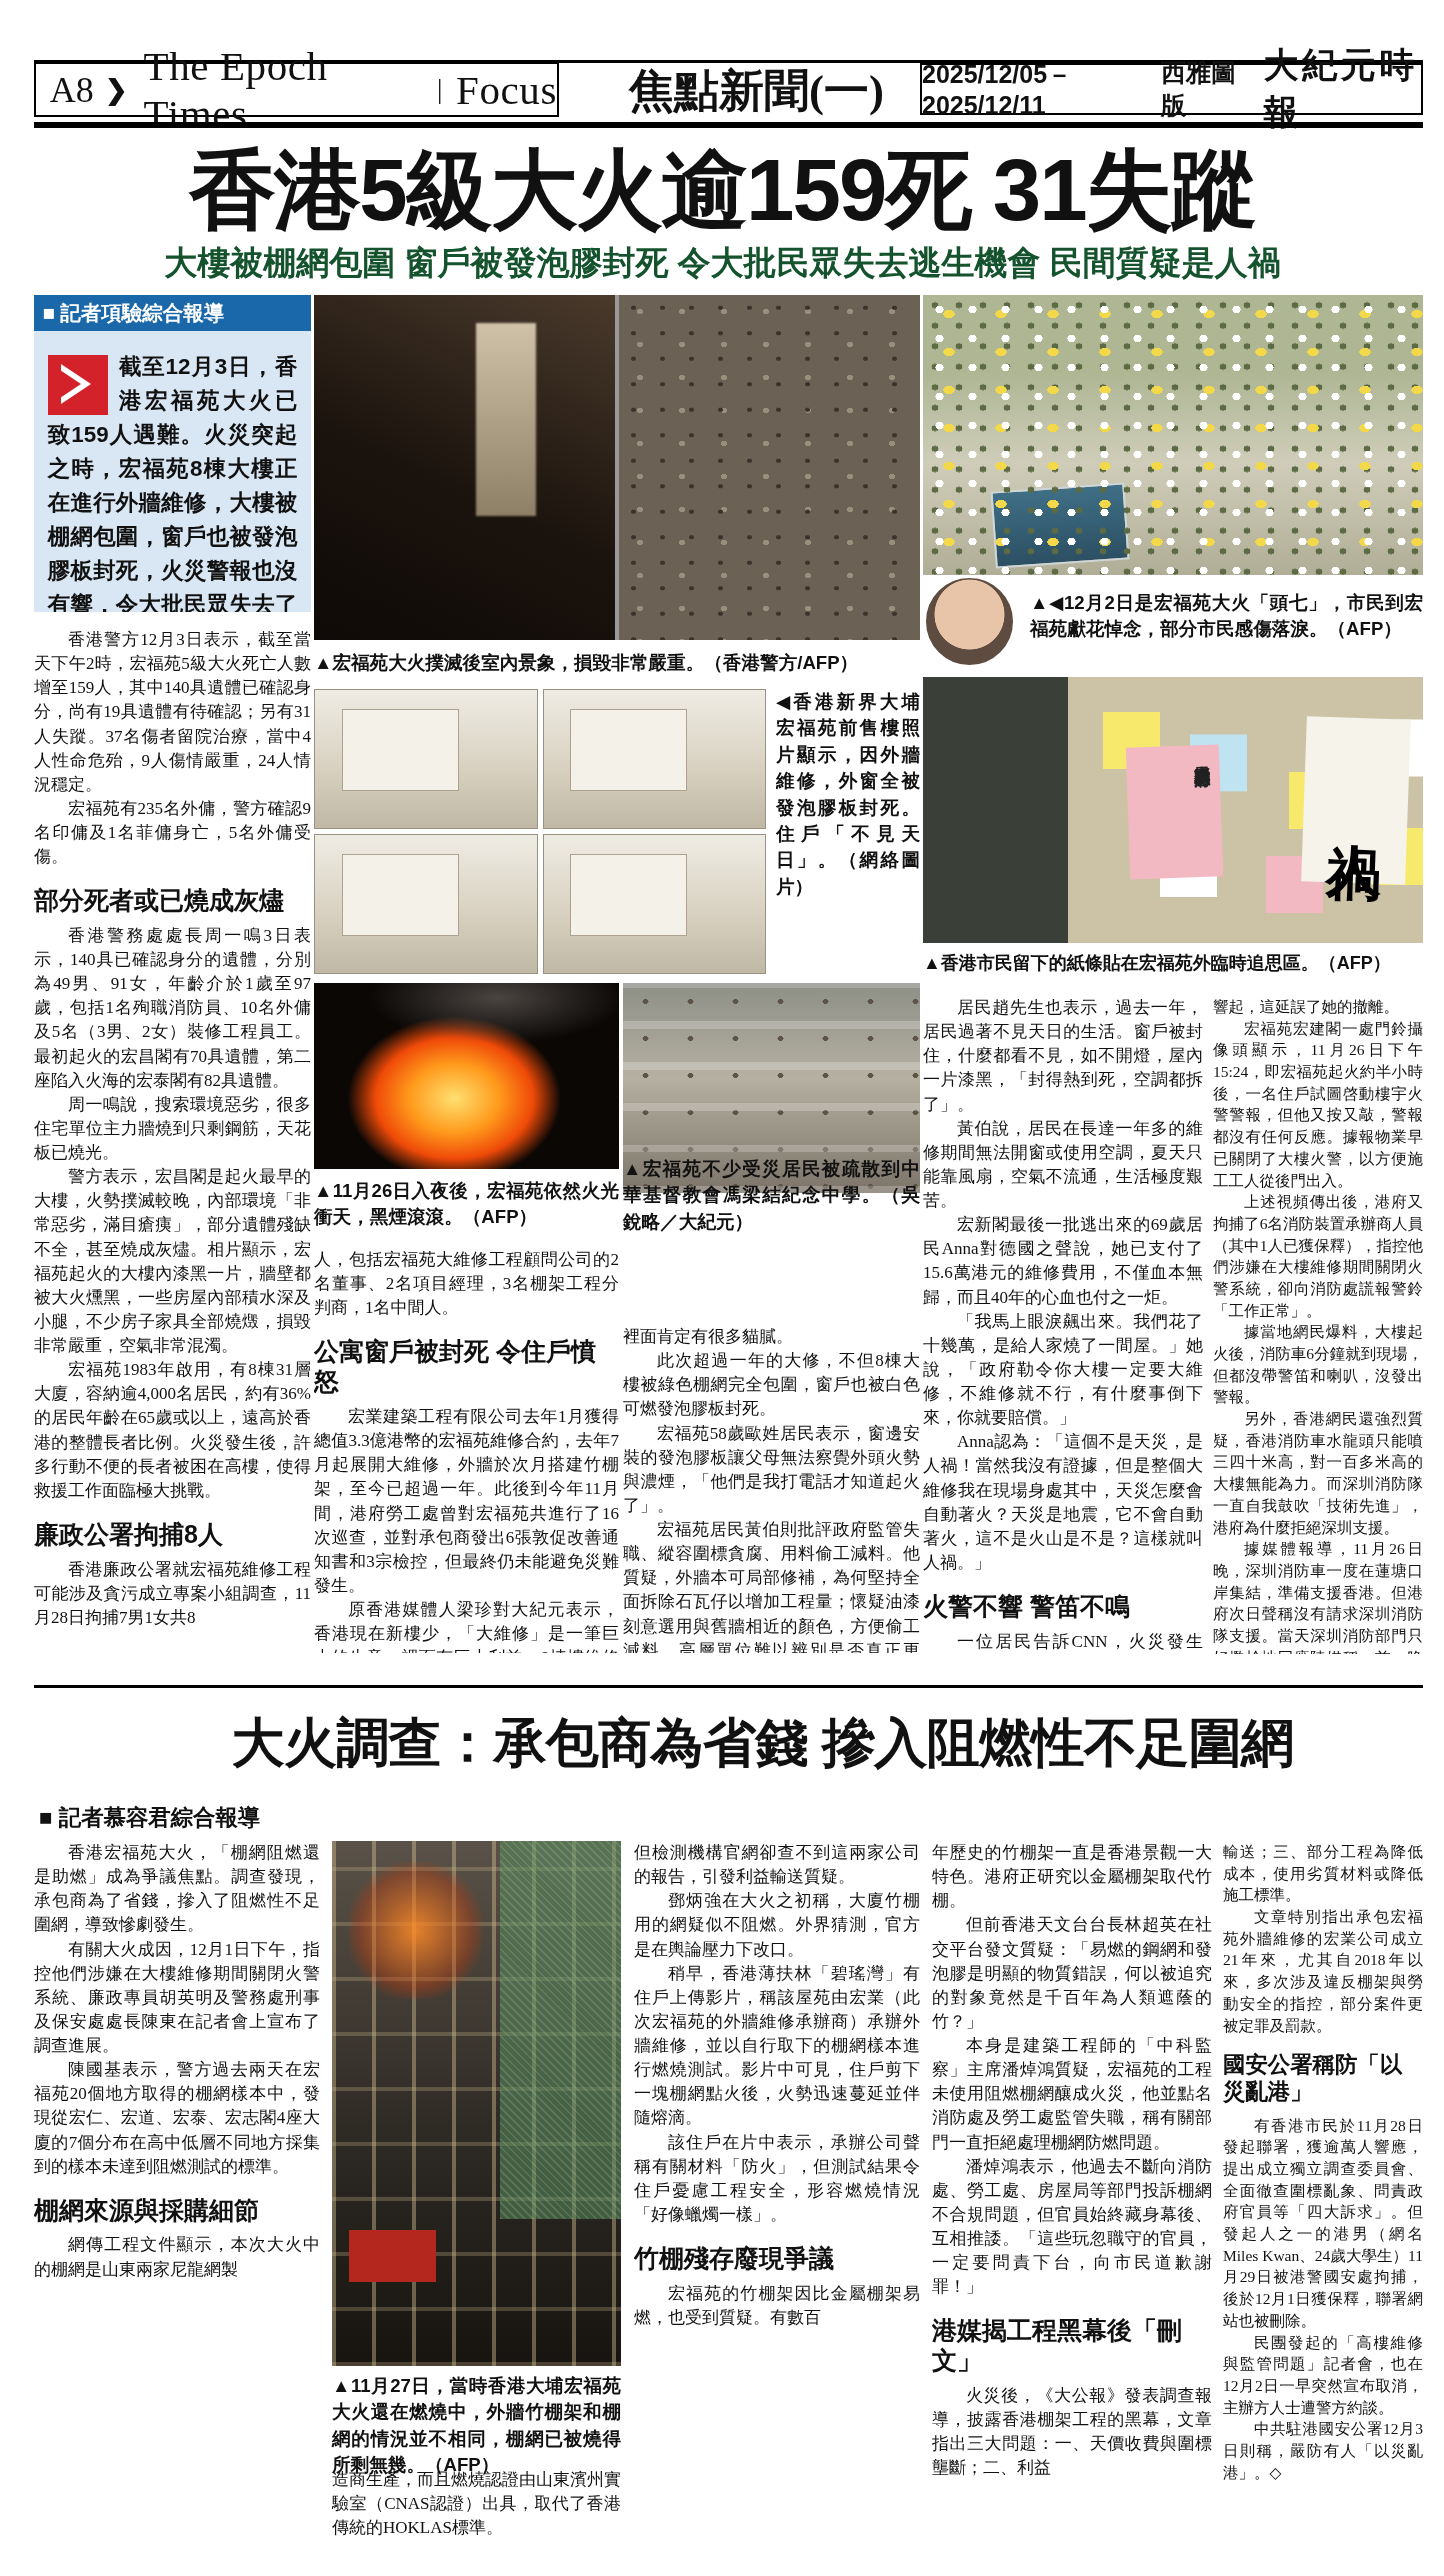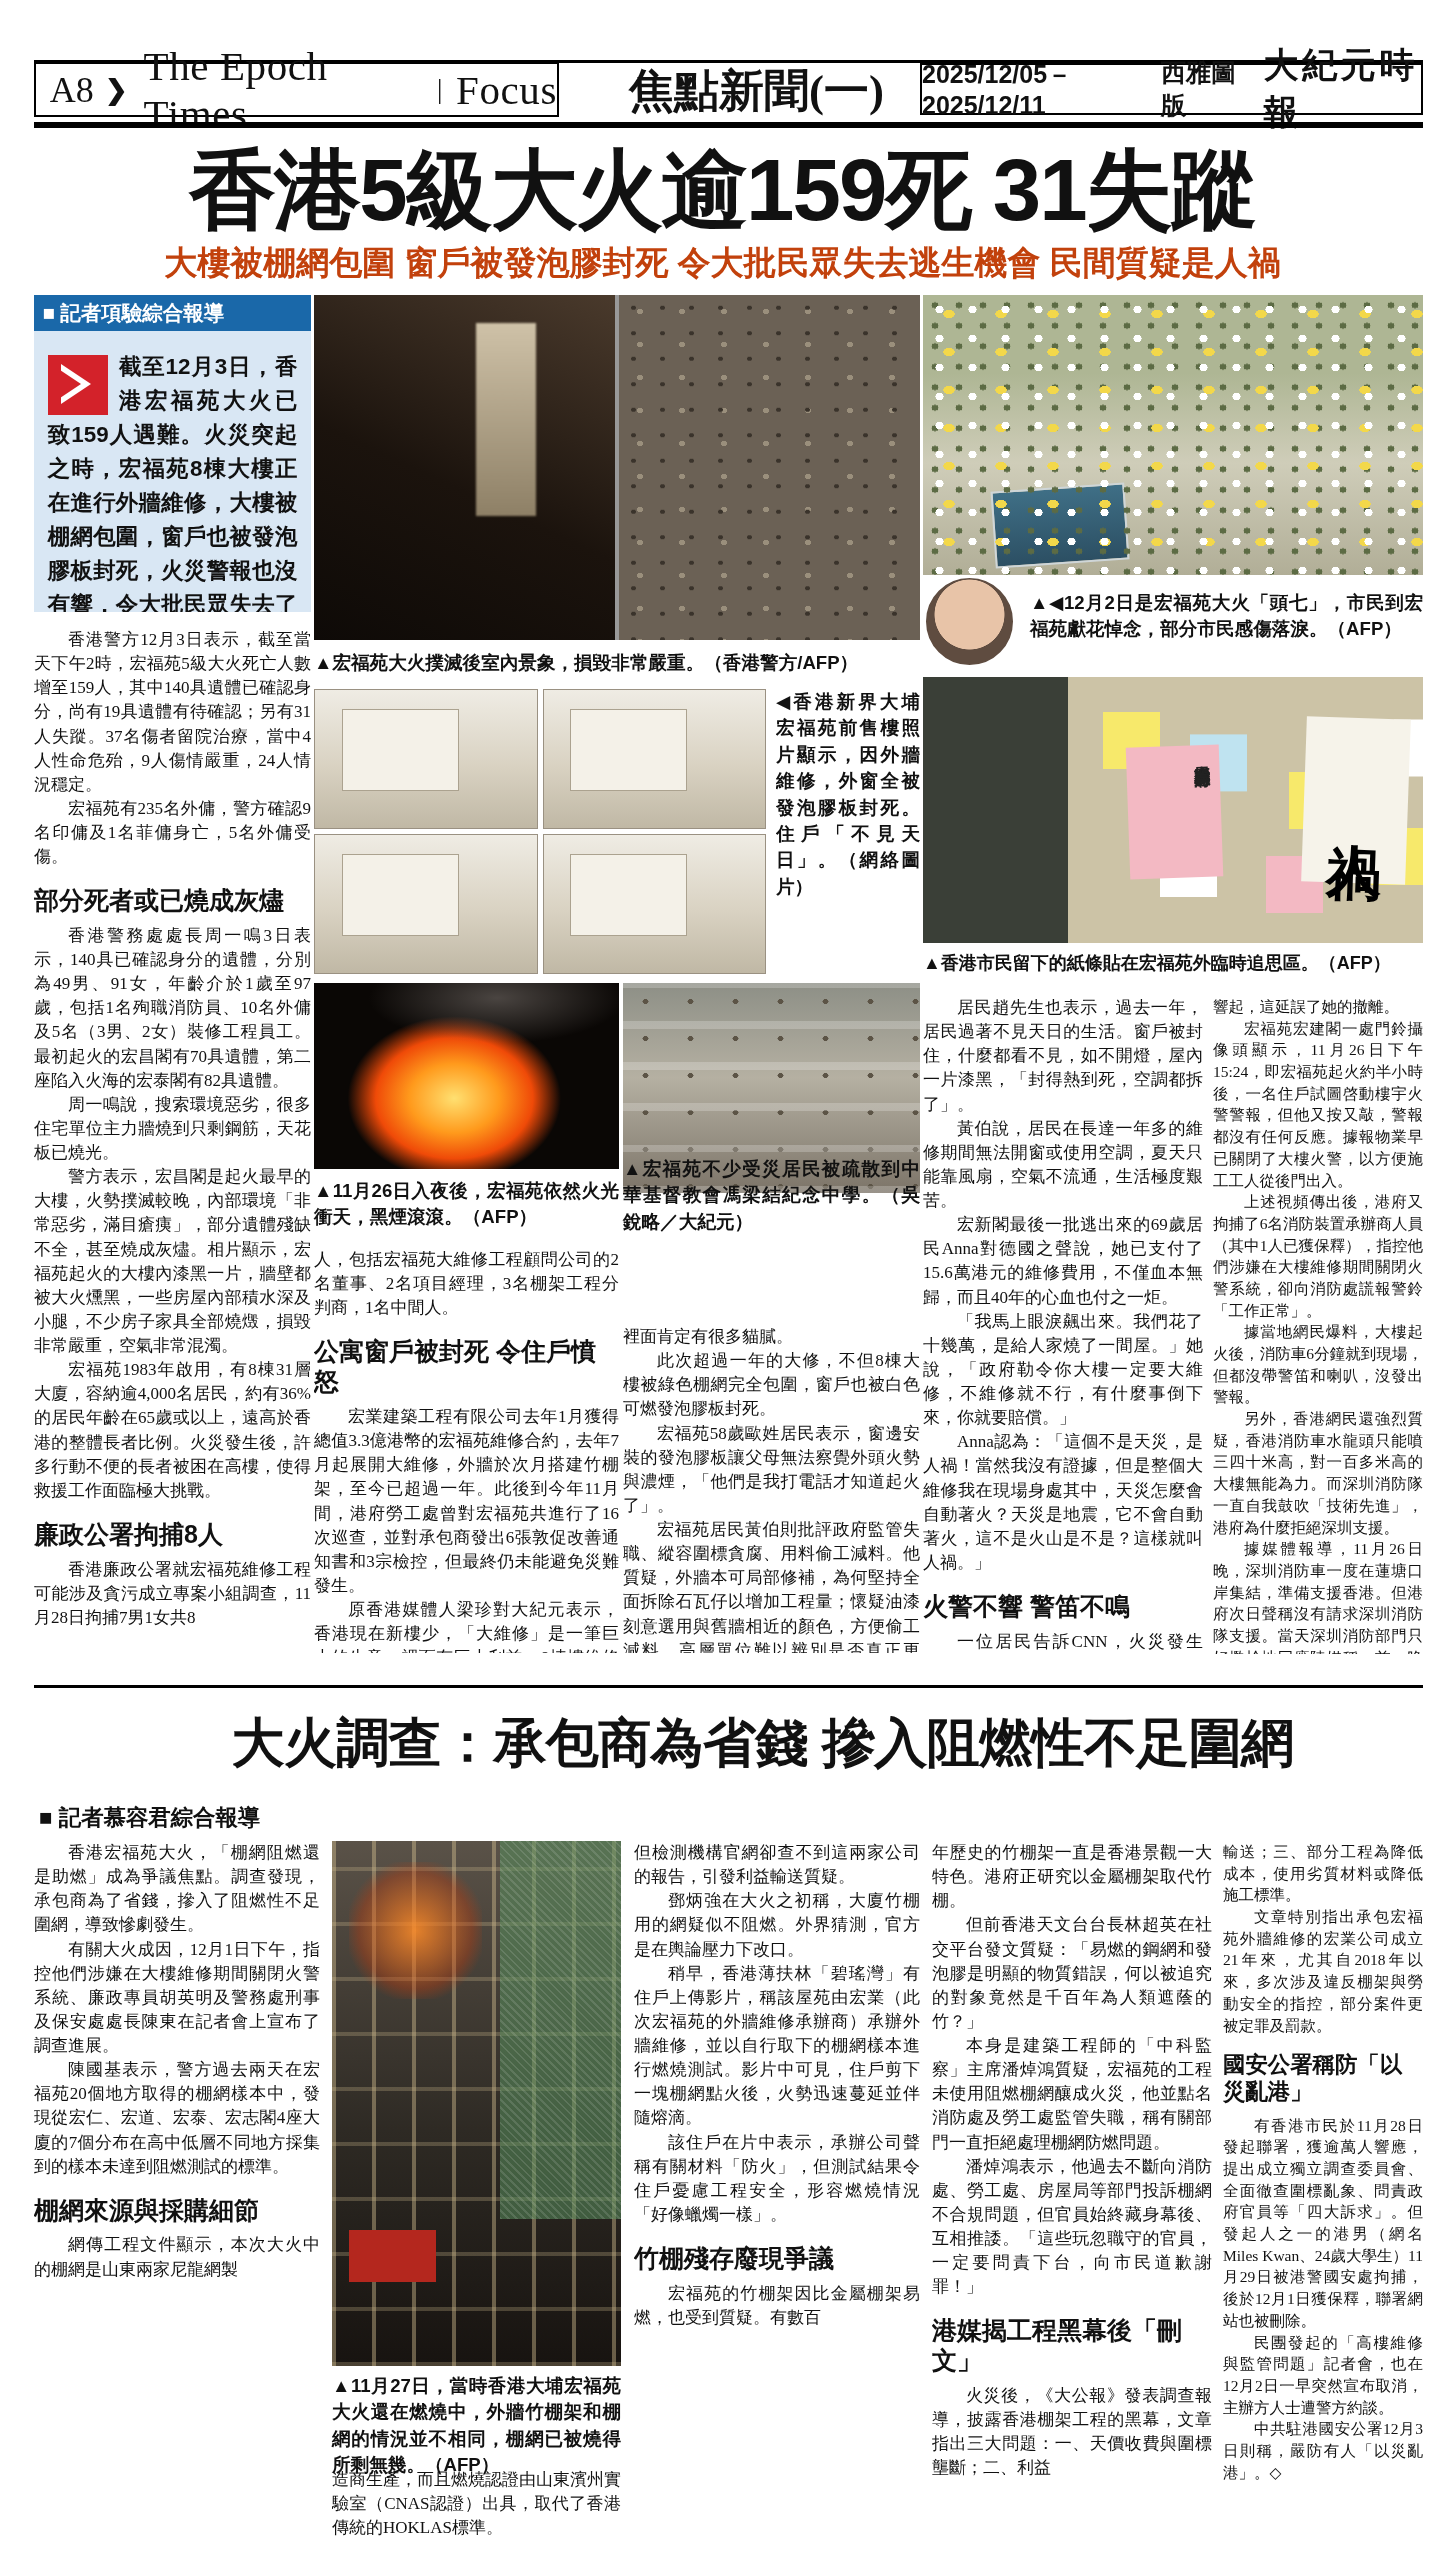--- a/index.html
+++ b/index.html
@@ -16,21 +16,21 @@
   .brand{font-size:41px;letter-spacing:0.6px;}
   .brandsep{font-size:27px;margin:0 13.7px;}
   .ctitle{font-size:45px;font-weight:700;white-space:nowrap;}
   .dates{font-size:25px;font-weight:700;}
   .edition{font-size:25px;font-weight:700;margin-left:16px;}
   .papername{font-size:35px;font-weight:900;margin-left:21px;letter-spacing:3.7px;}
 
   
   .h1{width:1445px;text-align:center;font-weight:900;font-size:87px;letter-spacing:-1.9px;
       white-space:nowrap;font-family:"Liberation Sans","DejaVu Sans",sans-serif;}
-  .h1sub{width:1445px;text-align:center;font-weight:900;font-size:33px;color:#c2410c;
+  .h1sub{width:1445px;text-align:center;font-weight:900;font-size:33px;color:#14532d;
          white-space:nowrap;font-family:"Liberation Sans","DejaVu Sans",sans-serif;}
   .h2{width:1445px;text-align:center;font-weight:900;font-size:53px;letter-spacing:-0.6px;
       white-space:nowrap;font-family:"Liberation Sans","DejaVu Sans",sans-serif;}
 
   
   .colbox{overflow:hidden;box-sizing:border-box;}
   .body p{margin:0;font-size:17px;line-height:1.42;text-align:justify;text-indent:2em;}
   .body p.cont{text-indent:0;}
   .body.narrow p{font-size:15.5px;line-height:1.4;}
   .sub{font-family:"Liberation Sans","DejaVu Sans",sans-serif;font-weight:900;font-size:25px;

